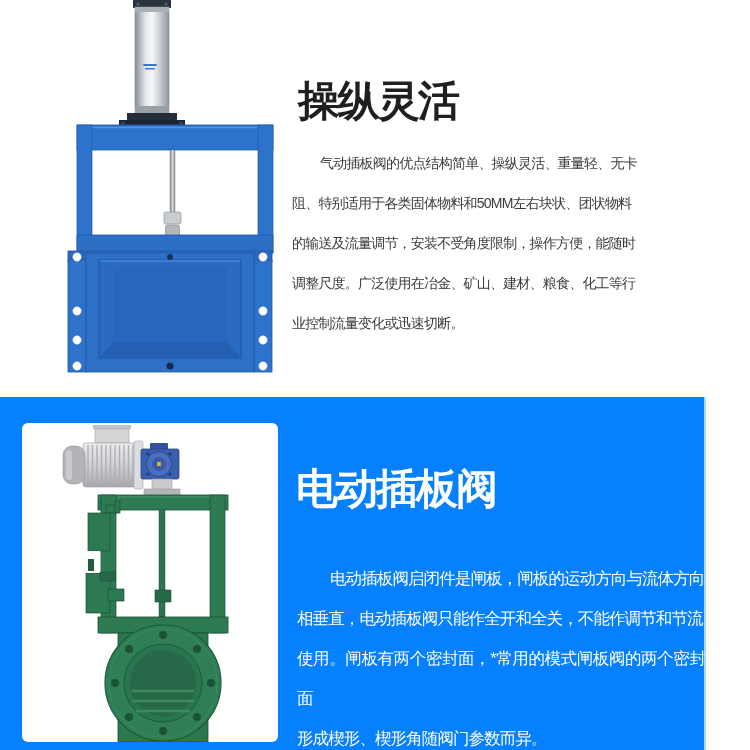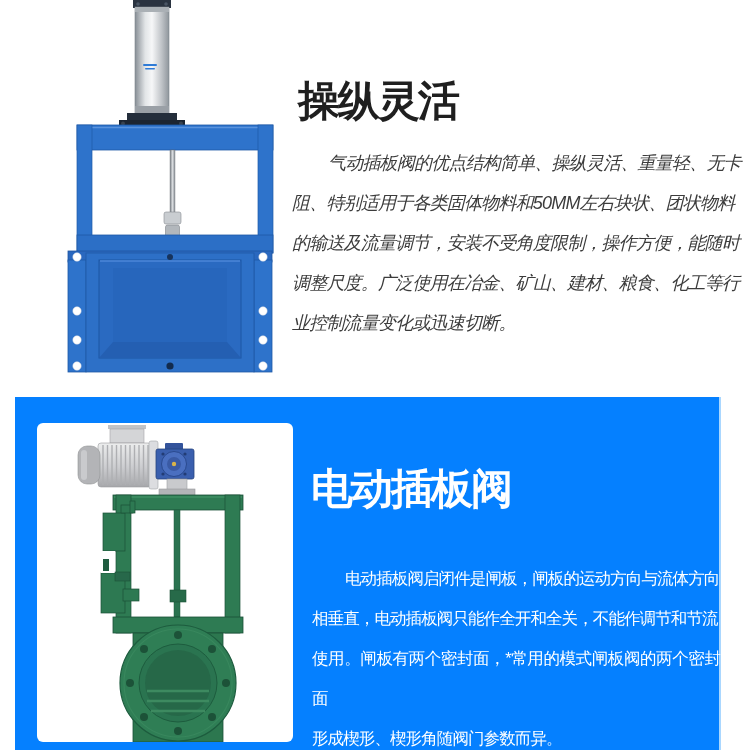--- a/index.html
+++ b/index.html
@@ -18,31 +18,30 @@
 
   .title1 {
     left:298px; top:76px;
     font-size:42px; line-height:50px; font-weight:800;
     letter-spacing:-2px;
     color:var(--title-dark,#1f1f1f);
     white-space:nowrap;
   }
   .para1 {
     left:292px; top:143px; width:452px;
-    font-size:18px; line-height:40px; letter-spacing:-0.8px;
+    font-size:14px; line-height:40px; letter-spacing:-0.8px;
     color:var(--body-text,#3c3c3c);
     text-indent:2em;
     white-space:pre-line;
     text-align:justify;
-    font-style:italic;
   }
 
   
   .panel {
-    left:15px; top:397px; width:706px; height:353px;
+    left:0; top:397px; width:706px; height:353px;
     background:var(--panel-blue,#0580ff);
     border-right:2px solid rgba(200,230,255,.85);
   }
   .photo-card {
     position:absolute;
     left:22px; top:26px; width:256px; height:319px;
     background:#ffffff;
     border-radius:6px;
     overflow:hidden;
   }

